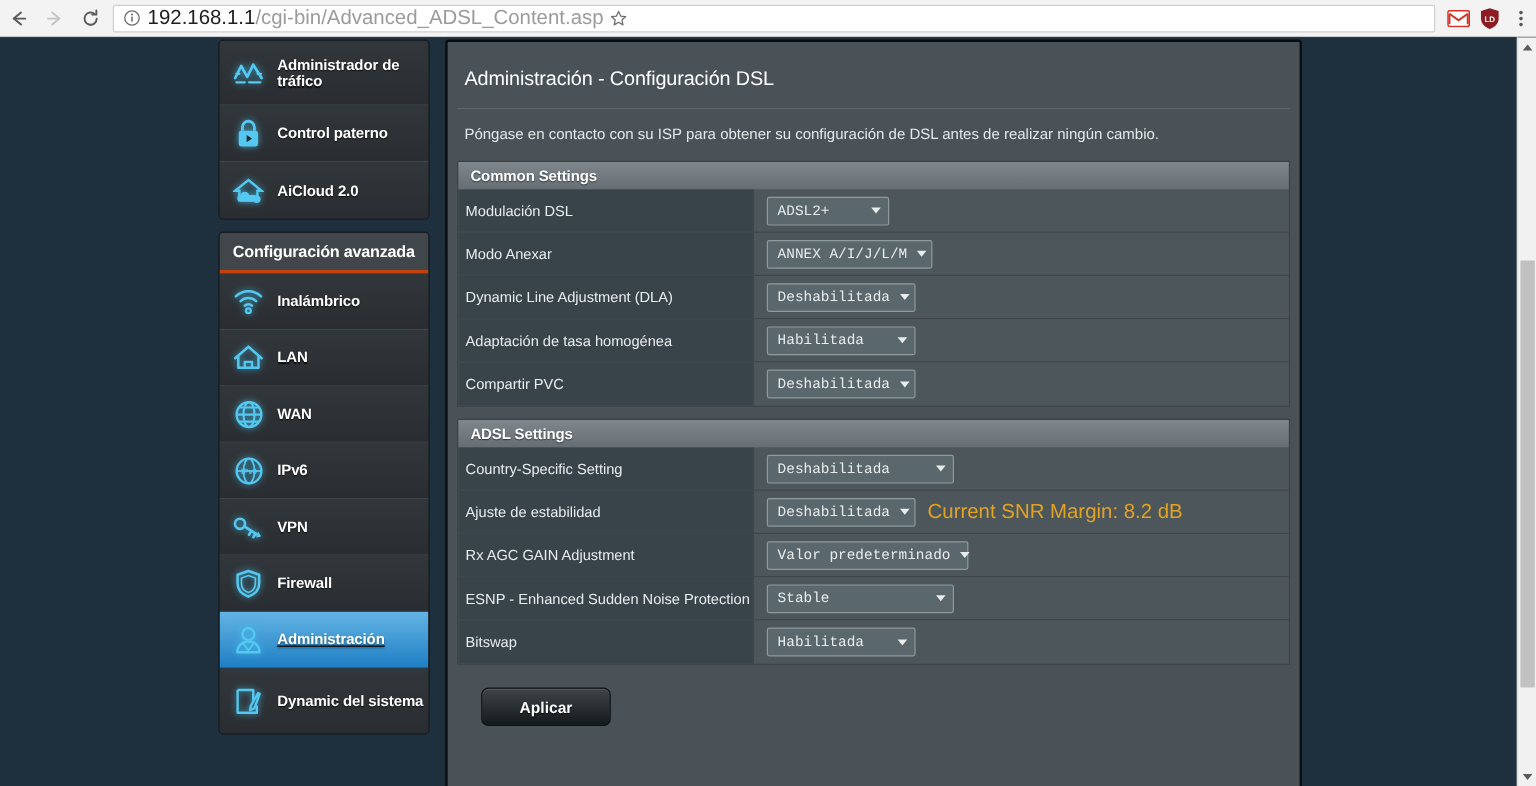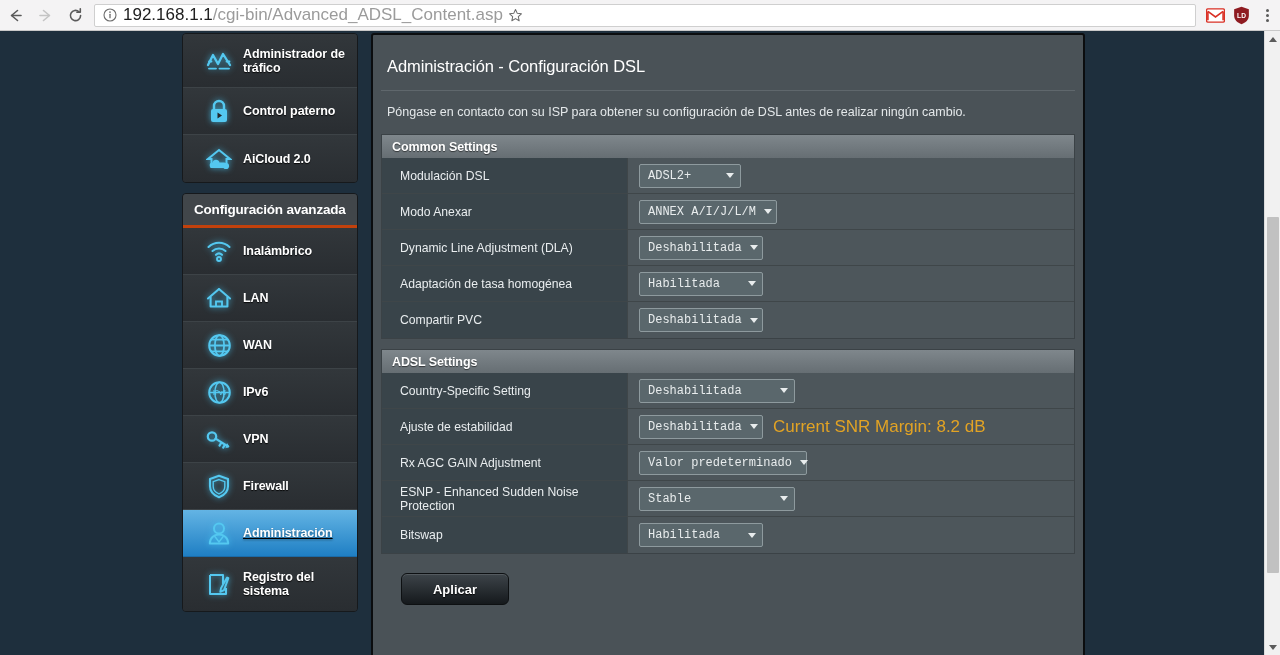--- a/index.html
+++ b/index.html
@@ -98,21 +98,21 @@
     display: flex; align-items: center;
     padding-left: 11px;
     color: #ffffff; font-size: 13.5px; font-weight: bold;
     border-bottom: 3px solid #c2410c;
     letter-spacing: -0.2px;
   }
   .menu-item {
     position: relative;
     height: 47px;
     display: flex; align-items: center;
-    padding-left: 21px;
+    padding-left: 9px;
     border-bottom: 1px solid #3d4347;
     background: linear-gradient(#32373b, #292d31);
   }
   .menu-item:last-child { border-bottom: none; }
   .menu-item .mi-icon {
     width: 30px; height: 30px; flex: 0 0 30px;
     display: flex; align-items: center; justify-content: center;
     margin-right: 9px;
     color: #54c8f0;
   }
@@ -176,21 +176,21 @@
     min-height: 36px;
     border-bottom: 1px solid #3f4purple;
     border-bottom: 1px solid #3f4649;
     background: #4d565b;
   }
   .setting-row:last-child { border-bottom: none; }
   .row-label {
     width: 246px; flex: 0 0 246px;
     background: #39444a;
     display: flex; align-items: center;
-    padding-left: 18px;
+    padding-left: 6px;
     color: #e9edef; font-size: 12.2px;
     border-right: 1px solid #3f4649;
   }
   .row-value {
     flex: 1;
     display: flex; align-items: center;
     padding-left: 11px;
     gap: 10px;
   }
   .dropdown {
@@ -420,21 +420,21 @@
         <span class="mi-label">Administración</span>
       </div>
 
       <div class="menu-item tall">
         <span class="mi-icon">
           <svg width="24" height="25" viewBox="0 0 24 25">
               <path d="M3 3 H16 V12 M3 3 V22 H19 V16" fill="none" stroke="currentColor" stroke-width="2" stroke-linejoin="round"></path>
               <path d="M21.4 6.2 L17 18.2 L13.3 19.8 L14.1 15.9 L20.1 5.6 z" fill="none" stroke="currentColor" stroke-width="1.9" stroke-linejoin="round"></path>
             </svg>
         </span>
-        <span class="mi-label">Registro del sistema</span>
+        <span class="mi-label">Dynamic del sistema</span>
       </div>
     </div>
   </div>
 
   <div id="content-panel">
     <div id="page-title">Administración - Configuración DSL</div>
     <div id="panel-desc-wrap">
       <div id="panel-desc">Póngase en contacto con su ISP para obtener su configuración de DSL antes de realizar ningún cambio.</div>
     </div>
 

